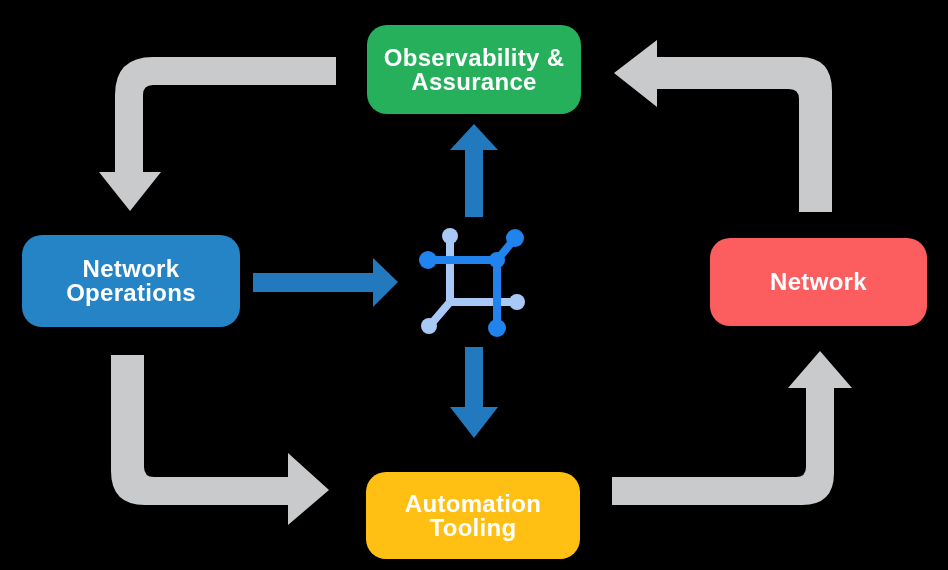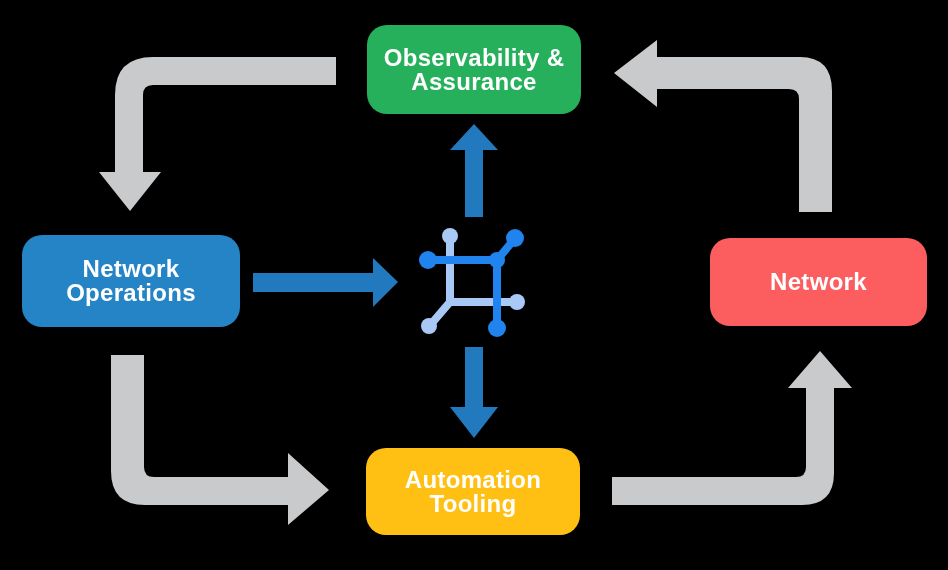--- a/index.html
+++ b/index.html
@@ -28,21 +28,21 @@
     color: #fff;
     font-size: 24px;
     font-weight: 700;
     line-height: 24px;
     letter-spacing: 0.3px;
   }
   .node span { display: block; }
   .node-top    { left: 367px; top: 25px;  width: 214px; height: 89px; }
   .node-left   { left: 22px;  top: 235px; width: 218px; height: 92px; }
   .node-right  { left: 710px; top: 238px; width: 217px; height: 88px; }
-  .node-bottom { left: 366px; top: 448px; width: 214px; height: 87px; }
+  .node-bottom { left: 366px; top: 472px; width: 214px; height: 87px; }
 </style>
 </head>
 <body>
 
 <div class="stage" style="background: rgb(0, 0, 0);">
 
   <svg class="arrows-layer" viewBox="0 0 948 570" xmlns="http://www.w3.org/2000/svg">
 
     <path d="M336 57 L153 57 Q115 57 115 95 L115 172 L99 172 L130 211 L161 172 L143 172 L143 95 Q143 85 153 85 L336 85 Z" fill="#C9CACB"></path>
     <path d="M111 355 L144 355 L144 467 Q144 477 154 477 L288 477 L288 453 L329 490 L288 525 L288 505 L145 505 Q111 505 111 471 L111 355 Z" fill="#C9CACB"></path>

